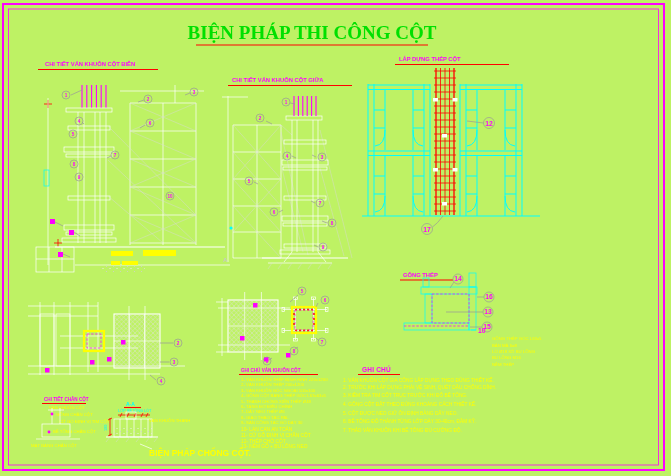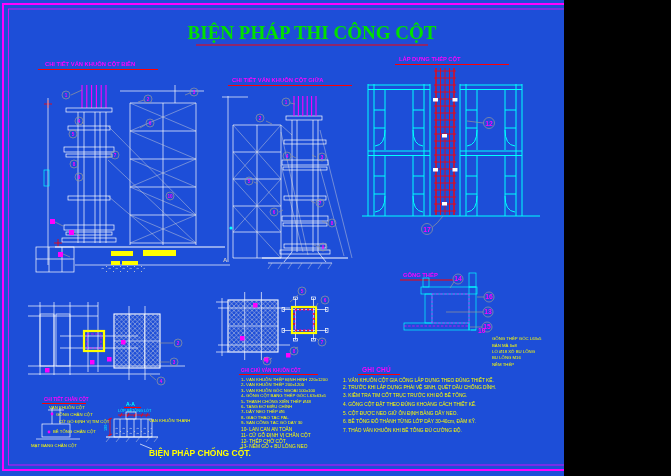--- a/index.html
+++ b/index.html
@@ -1,16 +1,16 @@
 <!DOCTYPE html>
 <html><head>
 <meta charset="utf-8">
 <style>
   html,body{margin:0;padding:0;background:#000;}
-  #sheet{position:relative;width:564px;height:476px;background:#1d4ed8;overflow:hidden;}
+  #sheet{position:relative;width:671px;height:476px;background:#bef264;overflow:hidden;}
   svg{position:absolute;left:0;top:0;}
   svg text{font-family:"Liberation Sans","DejaVu Sans",sans-serif;}
   .ln{stroke:#ffffff;stroke-width:0.7;fill:none;}
   .lnb{stroke:#ffffff;stroke-width:1.1;fill:none;}
   .lnt{stroke:#d8d8d8;stroke-width:0.45;fill:none;}
   .cy{stroke:#00ffff;stroke-width:1;fill:none;}
   .cyt{stroke:#00ffff;stroke-width:0.7;fill:none;}
   .rd{stroke:#ff0000;stroke-width:0.8;fill:none;}
   .rdt{stroke:#ff0000;stroke-width:1.3;fill:none;}
   .rdu{stroke:#ff0000;stroke-width:1.1;fill:none;}

